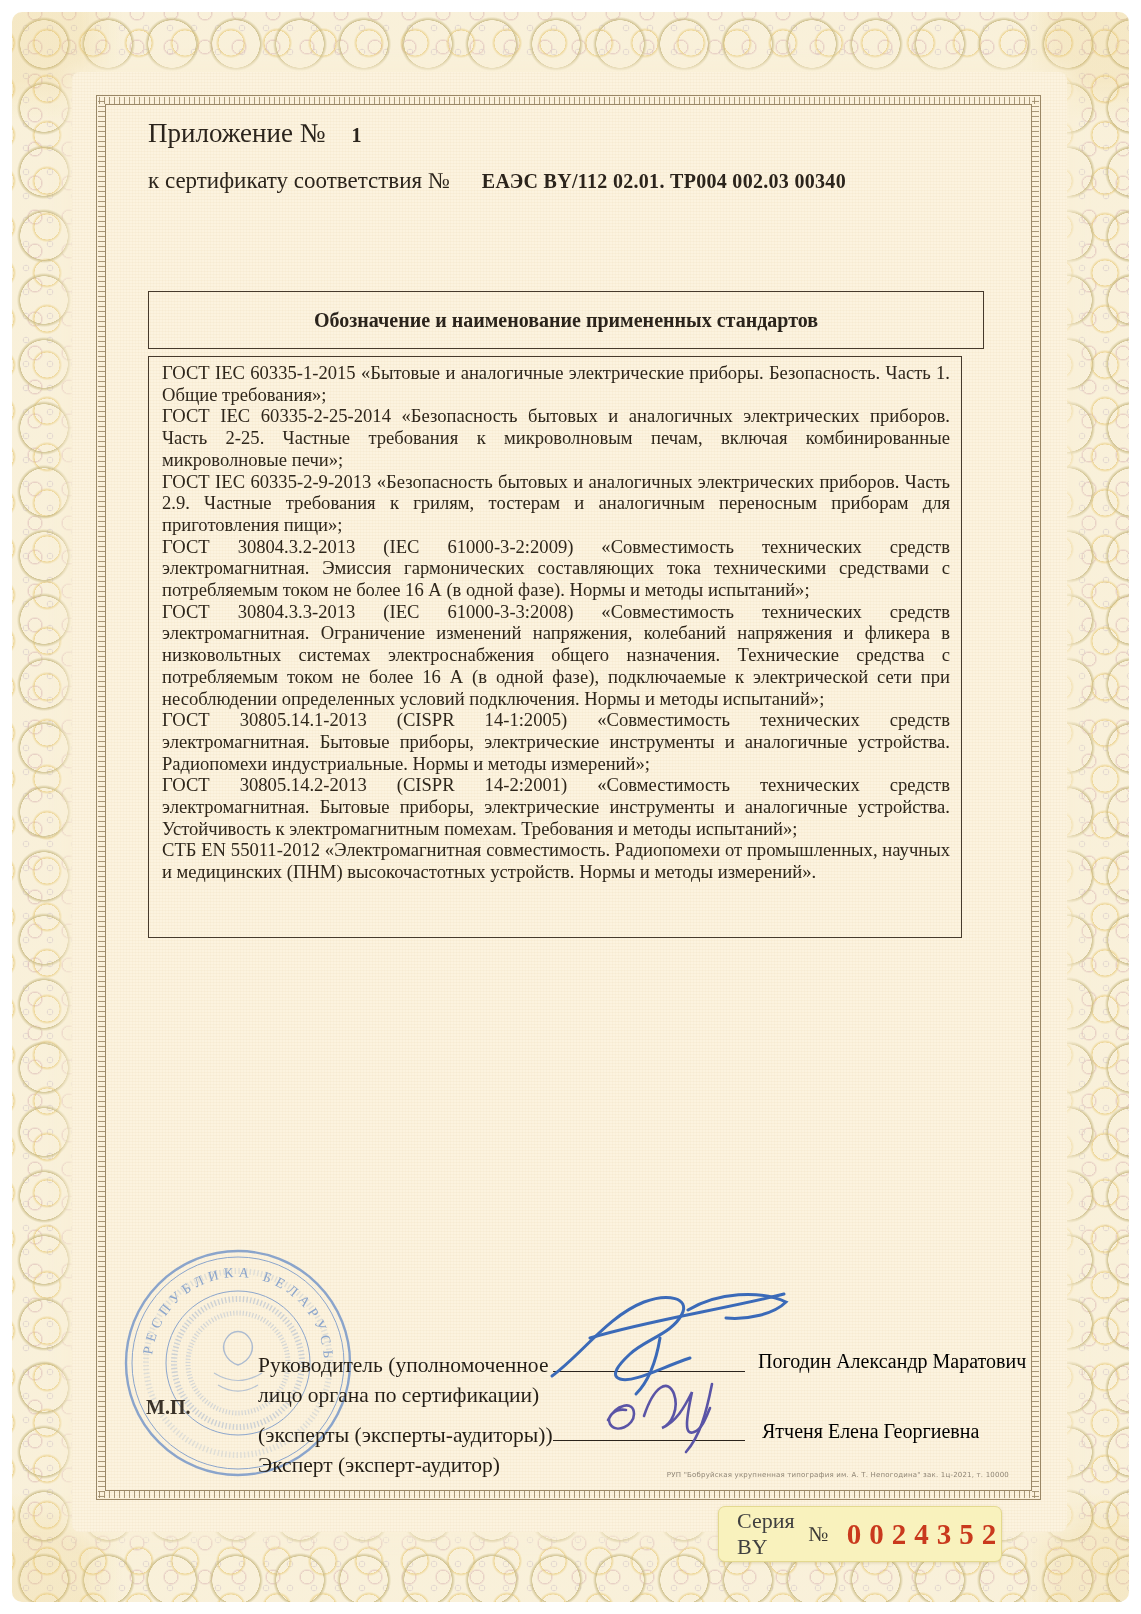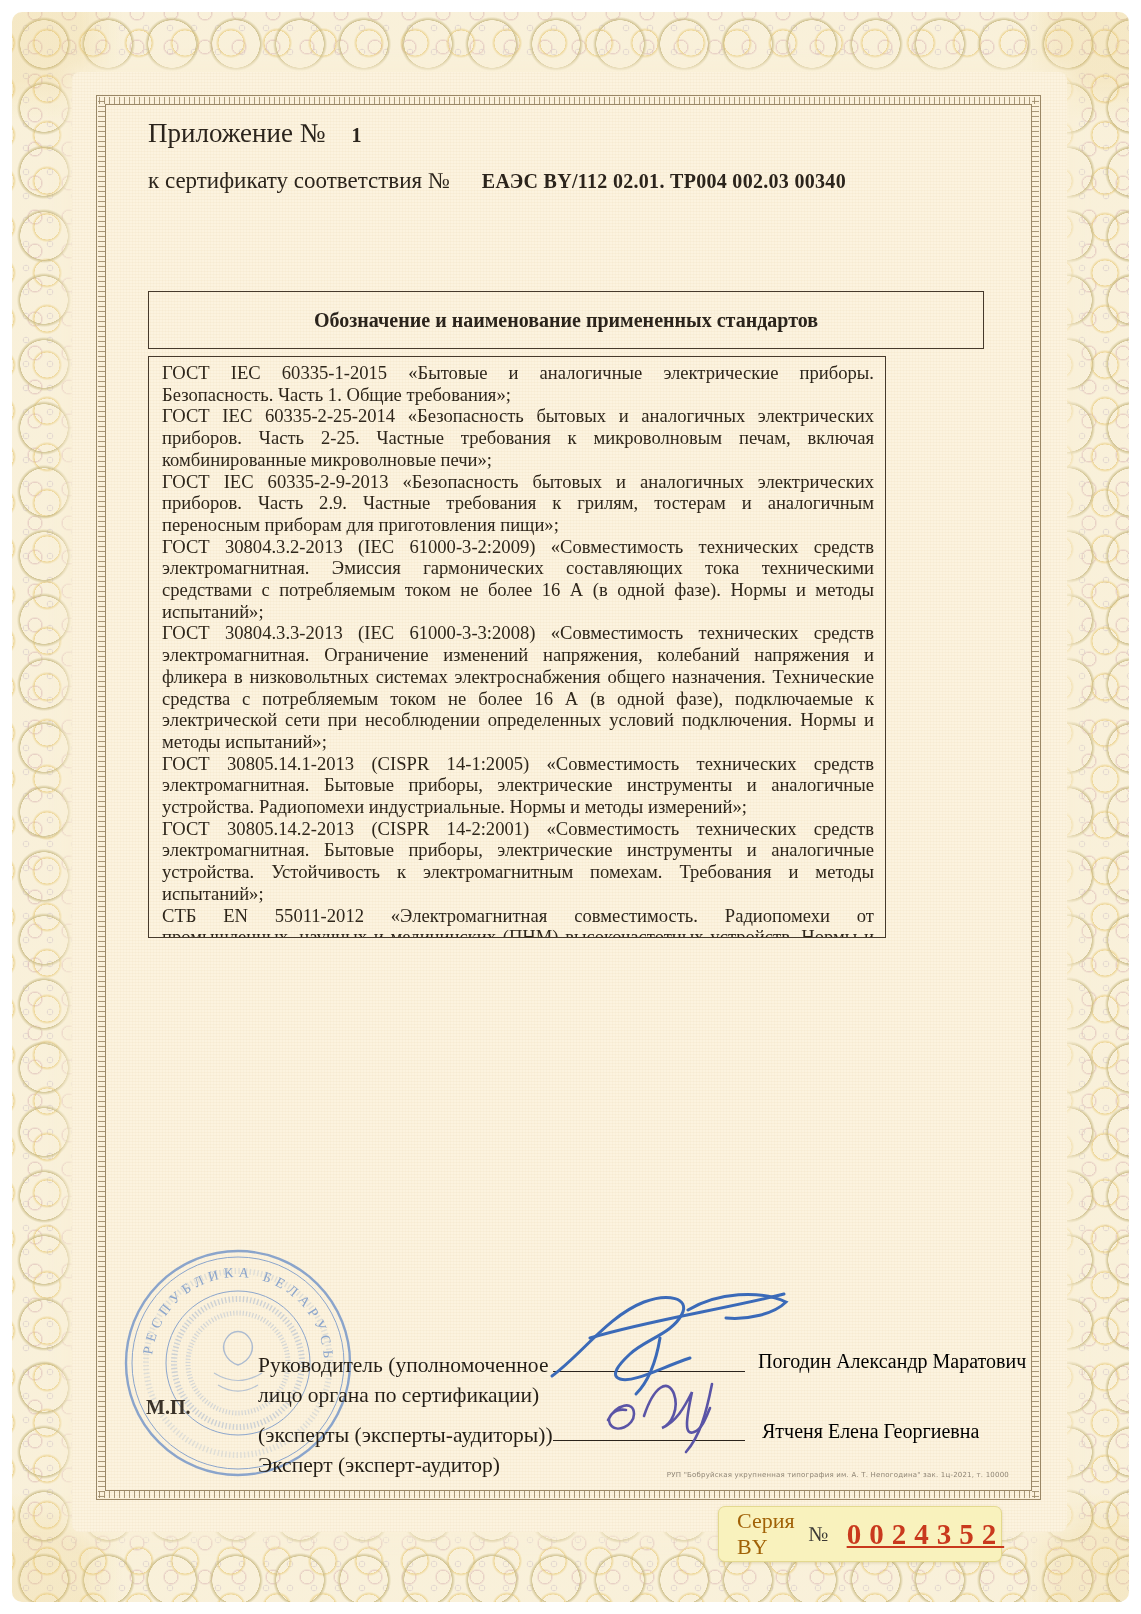--- a/index.html
+++ b/index.html
@@ -35,21 +35,21 @@
   .tick.r{right:1px;top:2px;bottom:2px;width:7px;background:repeating-linear-gradient(0deg,#9a8766 0 1.2px,rgba(0,0,0,0) 1.2px 5px);}
   
   .appendix-line{position:absolute;left:148px;top:118px;font-size:27px;}
   .appendix-number{font-weight:bold;font-size:20px;margin-left:26px;}
   .cert-line{position:absolute;left:148px;top:168px;font-size:23px;}
   .cert-number{font-weight:bold;font-size:20px;margin-left:32px;letter-spacing:.3px;}
   
   .std-title-box{position:absolute;left:148px;top:291px;width:834px;height:56px;border:1.7px solid #463a2c;
     display:flex;align-items:center;justify-content:center;font-family:Liberation Serif, serif;}
   .std-title{font-weight:bold;font-size:20px;text-align:center;}
-  .std-body-box{position:absolute;left:148px;top:356px;width:738px;height:582px;border:1.7px solid #463a2c;
+  .std-body-box{position:absolute;left:148px;top:356px;width:814px;height:582px;border:1.7px solid #463a2c;
     box-sizing:border-box;padding:5px 11px 0 13px;overflow:hidden;}
   .std-body-box p.std-item{margin:0;font-size:18.6px;line-height:21.7px;text-align:justify;color:#2e261b;}
   
   .stamp{position:absolute;left:118px;top:1243px;width:240px;height:240px;opacity:.8;}
   .mp-label{position:absolute;left:146px;top:1396px;font-size:20px;color:#3a3228;font-weight:bold;}
   .role{position:absolute;left:258px;font-weight:normal;font-size:21.5px;line-height:30px;color:#241e16;}
   .role.head{top:1350px;}
   .role.expert{top:1420px;}
   .sig-line{position:absolute;height:0;border-bottom:1.6px solid #2b241c;width:192px;left:553px;}
   .sig-line.one{top:1371px;}
@@ -58,23 +58,23 @@
   .name.head{left:758px;top:1350px;}
   .name.expert{left:762px;top:1420px;}
   .sig-svg{position:absolute;}
   .sig-svg.one{left:538px;top:1280px;}
   .sig-svg.two{left:592px;top:1358px;}
   
   .imprint{position:absolute;right:132px;top:1471px;font-family:"DejaVu Sans","Liberation Sans",sans-serif;
     font-size:7px;color:#8e8474;letter-spacing:.2px;}
   .serial-strip{position:absolute;left:718px;top:1506px;width:282px;height:54px;border-radius:7px;
     background:#f9f2bd;border:1px solid #e4d98f;display:flex;align-items:center;box-shadow:0 1px 3px rgba(150,130,60,.25);}
-  .serial-label{font-size:22px;color:#a16207;margin-left:18px;}
+  .serial-label{font-size:22px;color:#404040;margin-left:18px;}
   .serial-no-sign{font-size:21px;color:#3c3a36;margin-left:14px;}
-  .serial-number{font-size:29px;font-weight:bold;letter-spacing:8px;margin-left:18px;text-decoration:underline;}
+  .serial-number{font-size:29px;font-weight:bold;letter-spacing:8px;margin-left:18px;}
 </style>
 </head>
 <body>
 
 <div class="certificate">
 
   <div class="lace"></div>
   <div class="lace-tint"></div>
   <div class="paper"></div>
 

